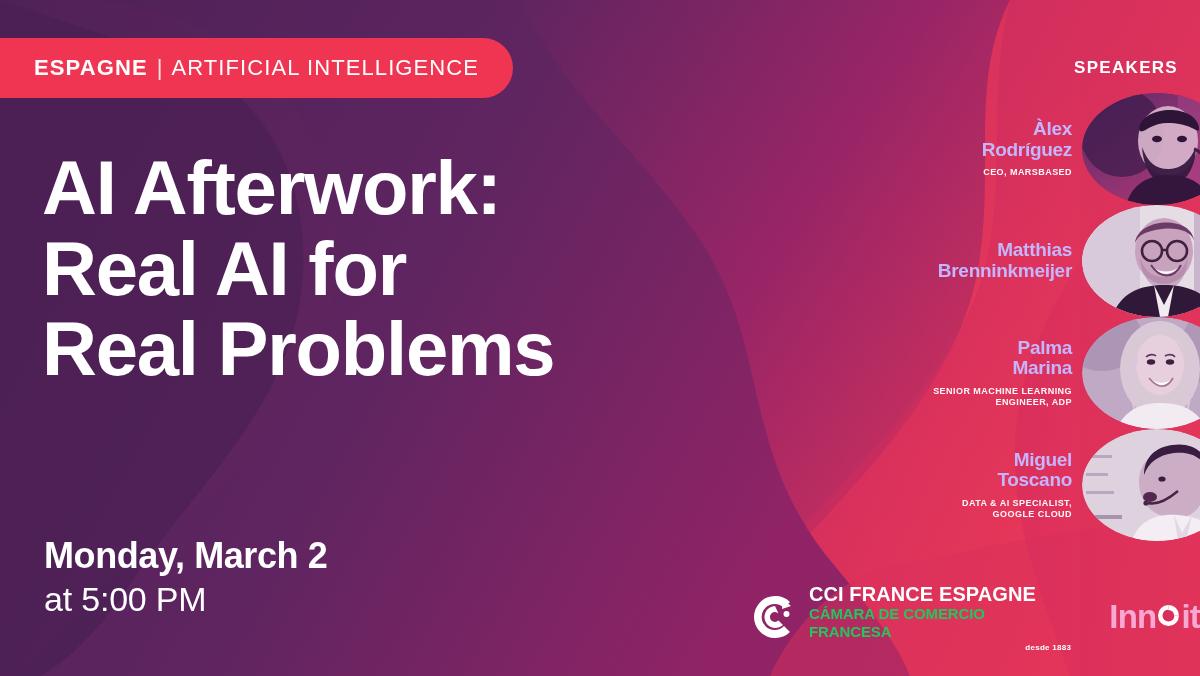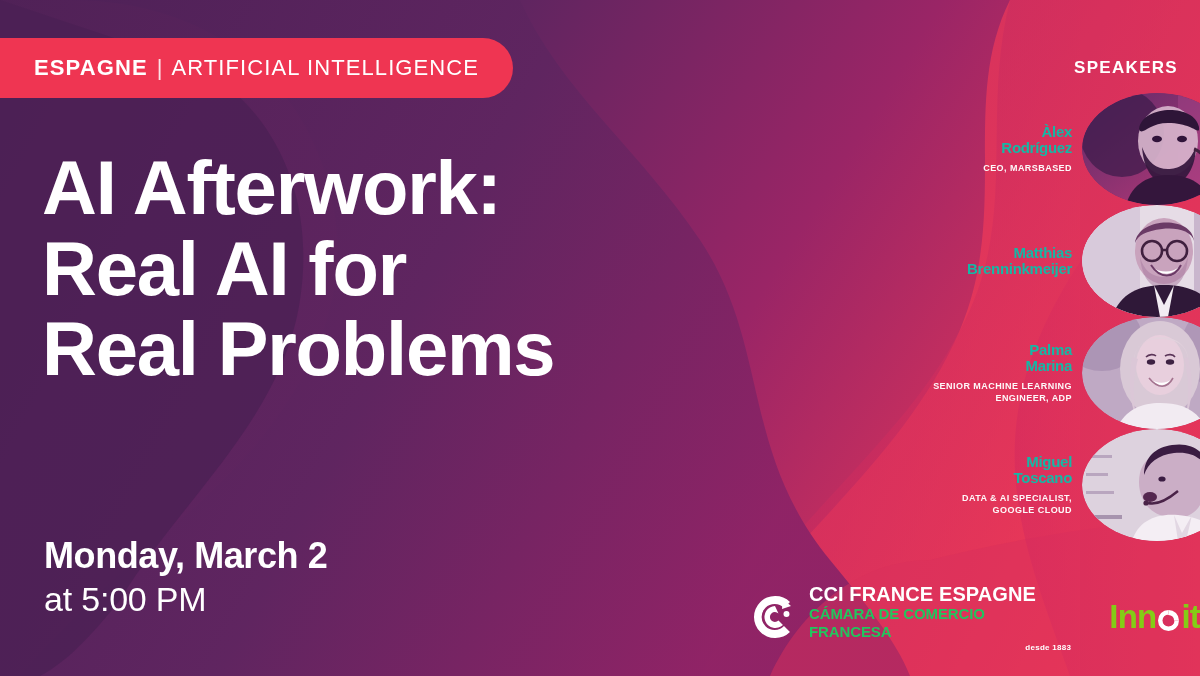--- a/index.html
+++ b/index.html
@@ -57,21 +57,21 @@
   .speaker-list{ position:absolute; right:0; top:93px; width:470px; z-index:6; }
   .speaker{
     position:relative; height:112px; display:flex;
     align-items:center; justify-content:flex-end;
   }
   .sp-text{
     text-align:right; padding-right:10px; width:300px;
     display:flex; flex-direction:column; justify-content:center;
   }
   .sp-name{
-    color:#14b8a6; font-size:15px; font-weight:bold; line-height:1.08;
+    color:#c4b5fd; font-size:19px; font-weight:bold; line-height:1.08;
     letter-spacing:-.3px;
   }
   .sp-role{
     color:#fff; font-size:9px; font-weight:bold; letter-spacing:.45px;
     line-height:1.25; margin-top:7px; opacity:.97;
   }
   .sp-photo{
     position:relative; width:118px; height:112px; overflow:hidden; flex:none;
   }
   .sp-photo .circ{
@@ -85,22 +85,22 @@
   .logos{
     position:absolute; left:752px; top:583px; z-index:6;
     display:flex; align-items:center; gap:38px;
   }
   .cci{ display:flex; align-items:center; gap:11px; }
   .cci-text{ display:flex; flex-direction:column; align-items:flex-start; }
   .cci-l1{ color:#fff; font-size:20px; font-weight:bold; letter-spacing:.1px; line-height:1.12; }
   .cci-l2{ color:#22c55e; font-size:15px; font-weight:bold; letter-spacing:-.1px; line-height:1.15; }
   .cci-l3{ color:#fff; font-size:8px; font-weight:bold; letter-spacing:.3px;
            align-self:flex-end; margin-top:3px; }
-  .innoit{ color:#84cc16; font-size:33px; font-weight:bold; letter-spacing:-.8px;
-           display:flex; align-items:center; }
+  .innoit{ color:#f9a8d4; font-size:33px; font-weight:bold; letter-spacing:-.8px;
+           display:flex; align-items:flex-start; }
 </style>
 </head>
 <body>
 
 <div class="poster">
 
   <div class="bg-layer">
     <svg width="1200" height="676" viewBox="0 0 1200 676">
       <defs>
         <linearGradient id="gBase" x1="0" y1="0" x2="1" y2="0.35">

